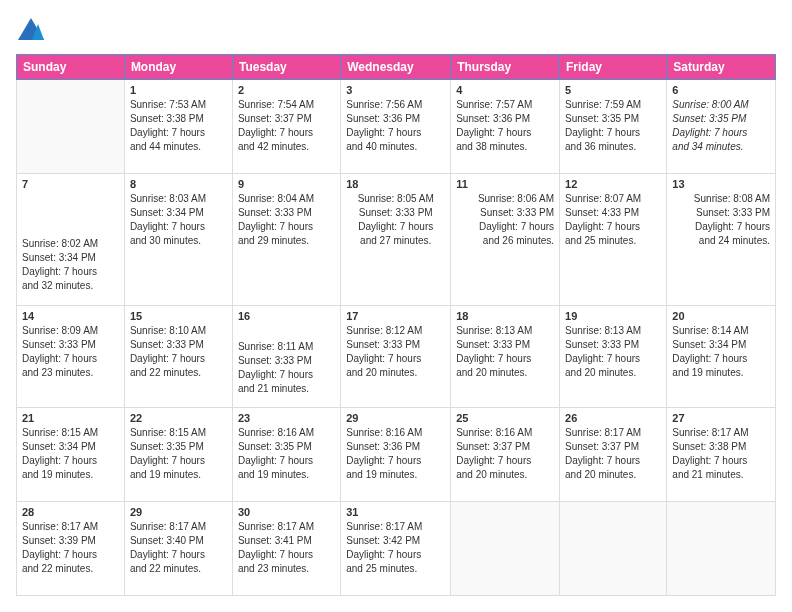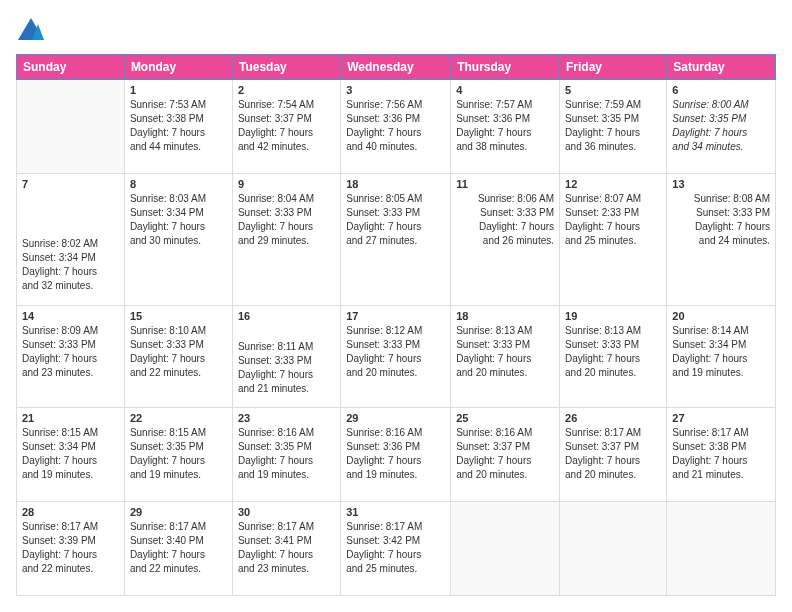--- a/index.html
+++ b/index.html
@@ -199,36 +199,36 @@
           </td>
           <td>
             <span class="day-number">9</span>
             <div class="cell-text" style="white-space: pre-line;">Sunrise: 8:04 AM
 Sunset: 3:33 PM
 Daylight: 7 hours
 and 29 minutes.</div>
           </td>
           <td>
             <span class="day-number">18</span>
-            <div class="cell-text" style="white-space: pre-line;">Sunrise: 8:05 AM
+            <div class="cell-text" style="white-space: pre-line; text-align: center;">Sunrise: 8:05 AM
 Sunset: 3:33 PM
 Daylight: 7 hours
 and 27 minutes.</div>
           </td>
           <td>
             <span class="day-number">11</span>
             <div class="cell-text" style="white-space: pre-line; text-align: right;">Sunrise: 8:06 AM
 Sunset: 3:33 PM
 Daylight: 7 hours
 and 26 minutes.</div>
           </td>
           <td>
             <span class="day-number">12</span>
             <div class="cell-text" style="white-space: pre-line;">Sunrise: 8:07 AM
-Sunset: 2:33 PM
+Sunset: 4:33 PM
 Daylight: 7 hours
 and 25 minutes.</div>
           </td>
           <td>
             <span class="day-number">13</span>
             <div class="cell-text" style="white-space: pre-line; text-align: right;">Sunrise: 8:08 AM
 Sunset: 3:33 PM
 Daylight: 7 hours
 and 24 minutes.</div>
           </td>

